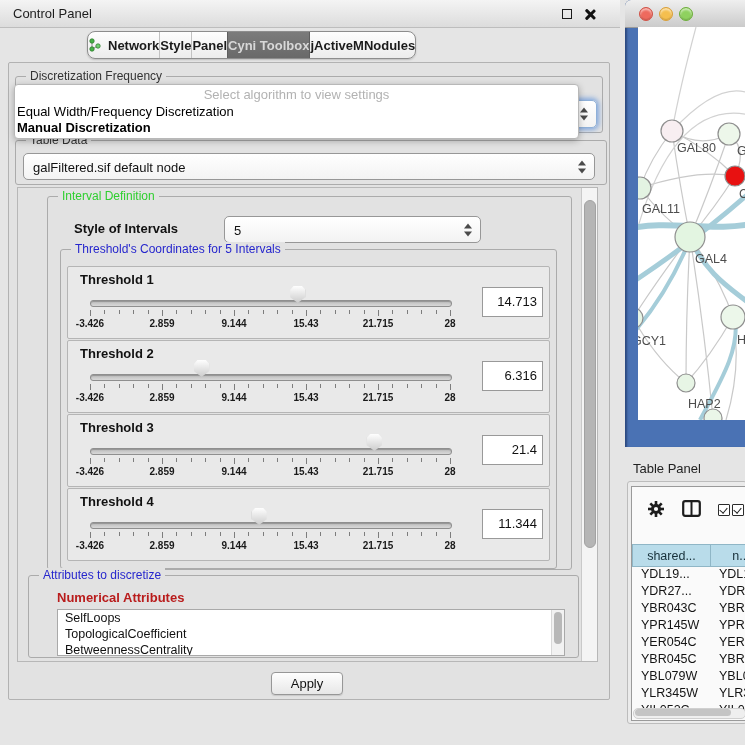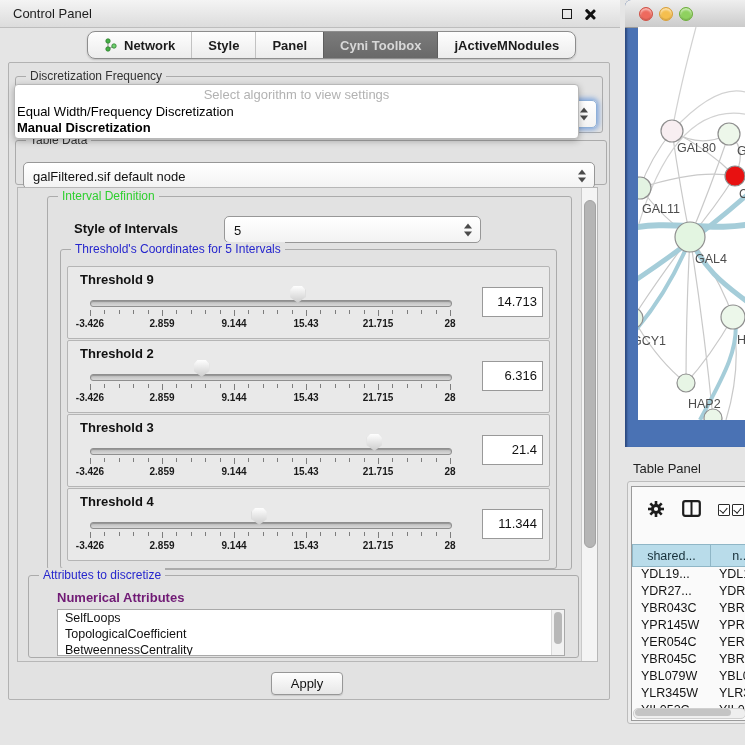--- a/index.html
+++ b/index.html
@@ -13,21 +13,21 @@
   #cp-title{position:absolute;left:13px;top:6px;font-size:13px;color:#1c1c1c;}
   #float-icon{position:absolute;left:562px;top:9px;width:8px;height:8px;border:1.5px solid #1b1b1b;}
   #close-icon{position:absolute;left:584px;top:9px;width:11px;height:11px;}
   #close-icon i{position:absolute;left:4.5px;top:-1px;width:2.5px;height:13px;background:#111;border-radius:1px;}
   #close-icon i:first-child{transform:rotate(45deg);}
   #close-icon i:last-child{transform:rotate(-45deg);}
 
   
   .pill{display:flex;align-items:stretch;border:1px solid #8d8d8d;border-radius:8px;overflow:hidden;
         background:linear-gradient(#fefefe,#ececec);box-shadow:0 1px 2px rgba(0,0,0,.18);}
-  .seg{display:flex;align-items:center;padding:0 16px;font-size:13px;font-weight:700;color:#1b1b1b;}
+  .seg{display:flex;align-items:center;padding:0 0;font-size:13px;font-weight:700;color:#1b1b1b;}
   .seg + .seg{border-left:1px solid #c2c2c2;}
   .seg.sel{background:linear-gradient(#7b7b7b,#696969);color:#d8d8d8;border-left-color:#5e5e5e;}
   .seg.sel + .seg{border-left-color:#5e5e5e;}
   #top-tabs{position:absolute;left:87px;top:31px;}
   #top-tabs .pill{height:26px;}
   #bottom-tabs{position:absolute;left:146px;top:704px;}
   #bottom-tabs .pill{height:20px;}
   #net-tab-icon{width:14px;height:14px;margin-right:6px;}
 
   
@@ -55,21 +55,21 @@
   #algo-combo{left:12px;top:37px;width:574px;height:26px;border-color:#8fb0d8;
               box-shadow:0 0 5px 2px rgba(100,150,220,.75);}
   #algo-popup{position:absolute;left:5px;top:21px;width:563px;height:53px;background:#fff;
               border:1px solid #b8b8b8;border-radius:4px;box-shadow:0 2px 7px rgba(0,0,0,.28);z-index:40;}
   #popup-prompt{height:17px;padding-top:2px;text-align:center;font-size:13px;color:#b2b2b2;}
   .popup-opt{font-size:13px;color:#000;height:16px;line-height:16px;padding-left:2px;}
   .popup-opt.bold{font-weight:700;}
 
   
   #tabledata-tb{left:6px;top:77px;width:590px;height:43px;}
-  #td-combo{left:14px;top:90px;width:570px;height:25px;margin-top:9px;}
+  #td-combo{left:14px;top:90px;width:570px;height:25px;}
 
   
   #scrollpane{position:absolute;left:8px;top:124px;width:579px;height:473px;background:#e2e2e2;
               border:1px solid #b7b7b7;}
   #vsb{position:absolute;right:0;top:0;width:15px;height:100%;background:#f4f4f4;border-left:1px solid #c9c9c9;}
   #vsb-thumb{position:absolute;left:2px;top:12px;width:10px;height:346px;background:#b5b5b5;
              border:1px solid #a2a2a2;border-radius:6px;}
 
   #interval-tb{left:29px;top:8px;width:523px;height:372px;}
   #noi-label{position:absolute;left:26px;top:24px;font-size:13px;font-weight:700;color:#111;}
@@ -87,21 +87,21 @@
          background:linear-gradient(#fefefe,#cccccc);filter:drop-shadow(0 0 1px #7e7e7e);}
   .ticks{position:absolute;left:22px;top:43px;width:361px;height:7px;}
   .tick{position:absolute;top:0;width:1px;height:4px;background:#7d7d7d;}
   .tick.major{height:6px;}
   .tick-labels{position:absolute;left:22px;top:51px;width:361px;height:12px;}
   .tick-label{position:absolute;width:60px;text-align:center;font-size:10px;font-weight:700;color:#1a1a1a;}
   .t-value{position:absolute;left:414px;top:20px;width:54px;height:28px;background:#fff;
            border:1px solid #999;font-size:13px;color:#111;text-align:right;line-height:28px;padding-right:5px;}
 
   #attrs-tb{left:10px;top:387px;width:549px;height:81px;}
-  #numattr-label{position:absolute;left:28px;top:14px;font-size:13px;font-weight:700;color:#701a75;}
+  #numattr-label{position:absolute;left:28px;top:14px;font-size:13px;font-weight:700;color:#b91c1c;}
   #attr-list{position:absolute;left:28px;top:33px;width:506px;height:45px;background:#fff;
              border:1px solid #a9a9a9;overflow:hidden;}
   .attr-item{font-size:12.5px;line-height:16px;padding-left:7px;color:#111;white-space:nowrap;}
   #attr-sb{position:absolute;right:0;top:0;width:12px;height:45px;background:#f2f2f2;border-left:1px solid #d9d9d9;}
   #attr-sb-thumb{position:absolute;left:2px;top:2px;width:8px;height:32px;background:#b8b8b8;border-radius:4px;}
 
   #apply-btn{position:absolute;left:262px;top:609px;width:70px;height:21px;border:1px solid #979797;
              border-radius:4px;background:linear-gradient(#fefefe,#e7e7e7);font-size:13px;color:#111;
              text-align:center;line-height:21px;box-shadow:0 1px 1px rgba(0,0,0,.12);}
 
@@ -215,21 +215,21 @@
         <div id="noi-label">Style of Intervals</div>
         <div class="combo" id="noi-combo">
           <span class="val">5</span>
           <span class="spin"></span>
         </div>
 
         <div class="tb" id="thr-tb">
           <div class="tb-label blue">Threshold's Coordinates for 5 Intervals</div>
 
           <div class="t-panel" style="top:16px">
-            <div class="t-title">Threshold 9</div>
+            <div class="t-title">Threshold 1</div>
             <div class="track"></div>
             <div class="thumb" style="left: 222.291px;"></div>
             <div class="ticks">
                 <div class="tick major" style="left: 0px;"></div>
                 <div class="tick" style="left: 14.4px;"></div>
                 <div class="tick" style="left: 28.8px;"></div>
                 <div class="tick" style="left: 43.2px;"></div>
                 <div class="tick" style="left: 57.6px;"></div>
                 <div class="tick major" style="left: 72px;"></div>
                 <div class="tick" style="left: 86.4px;"></div>

